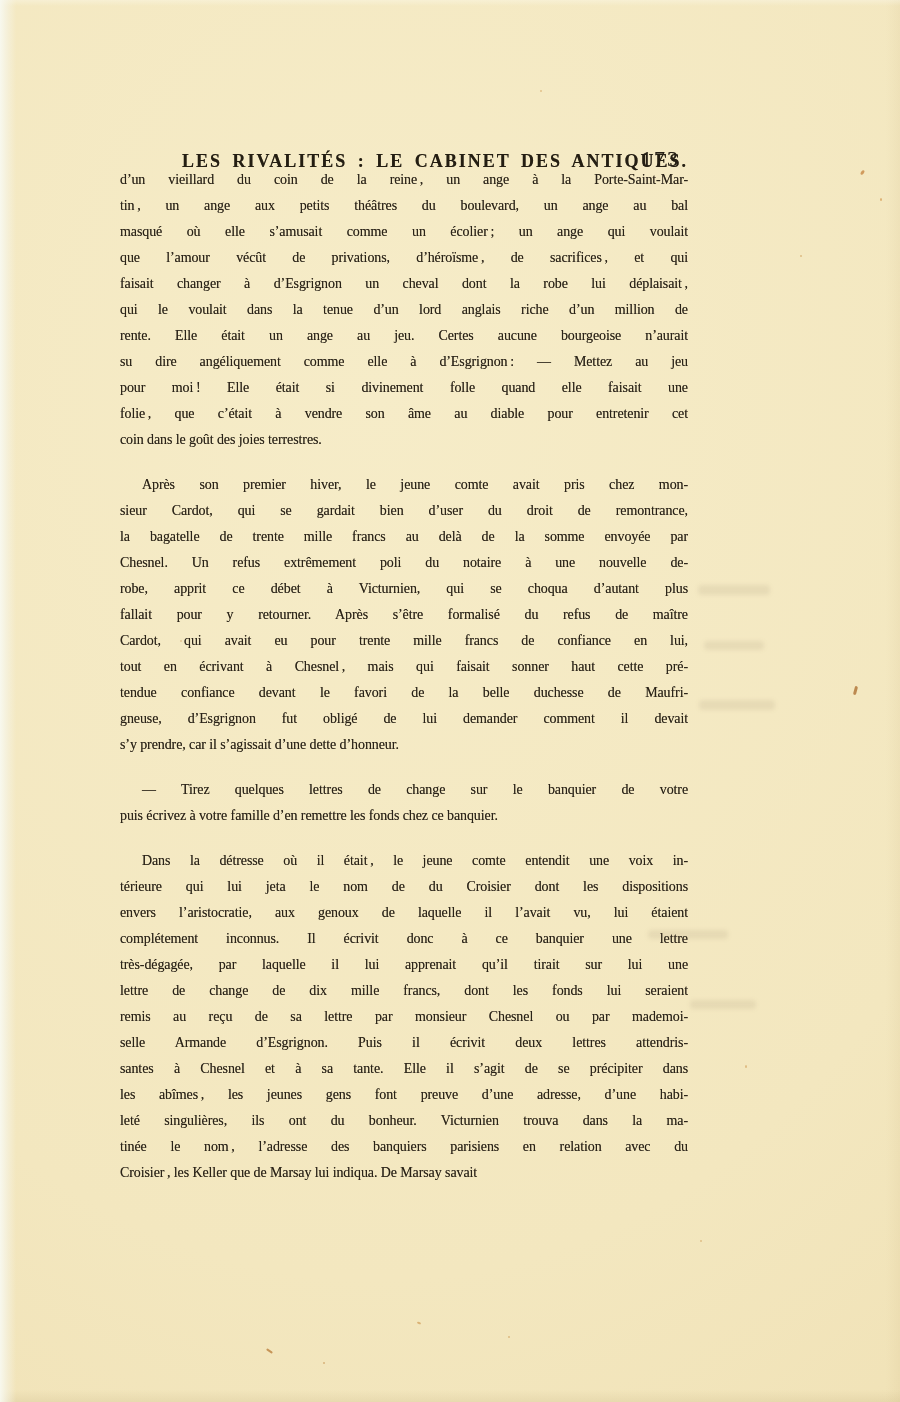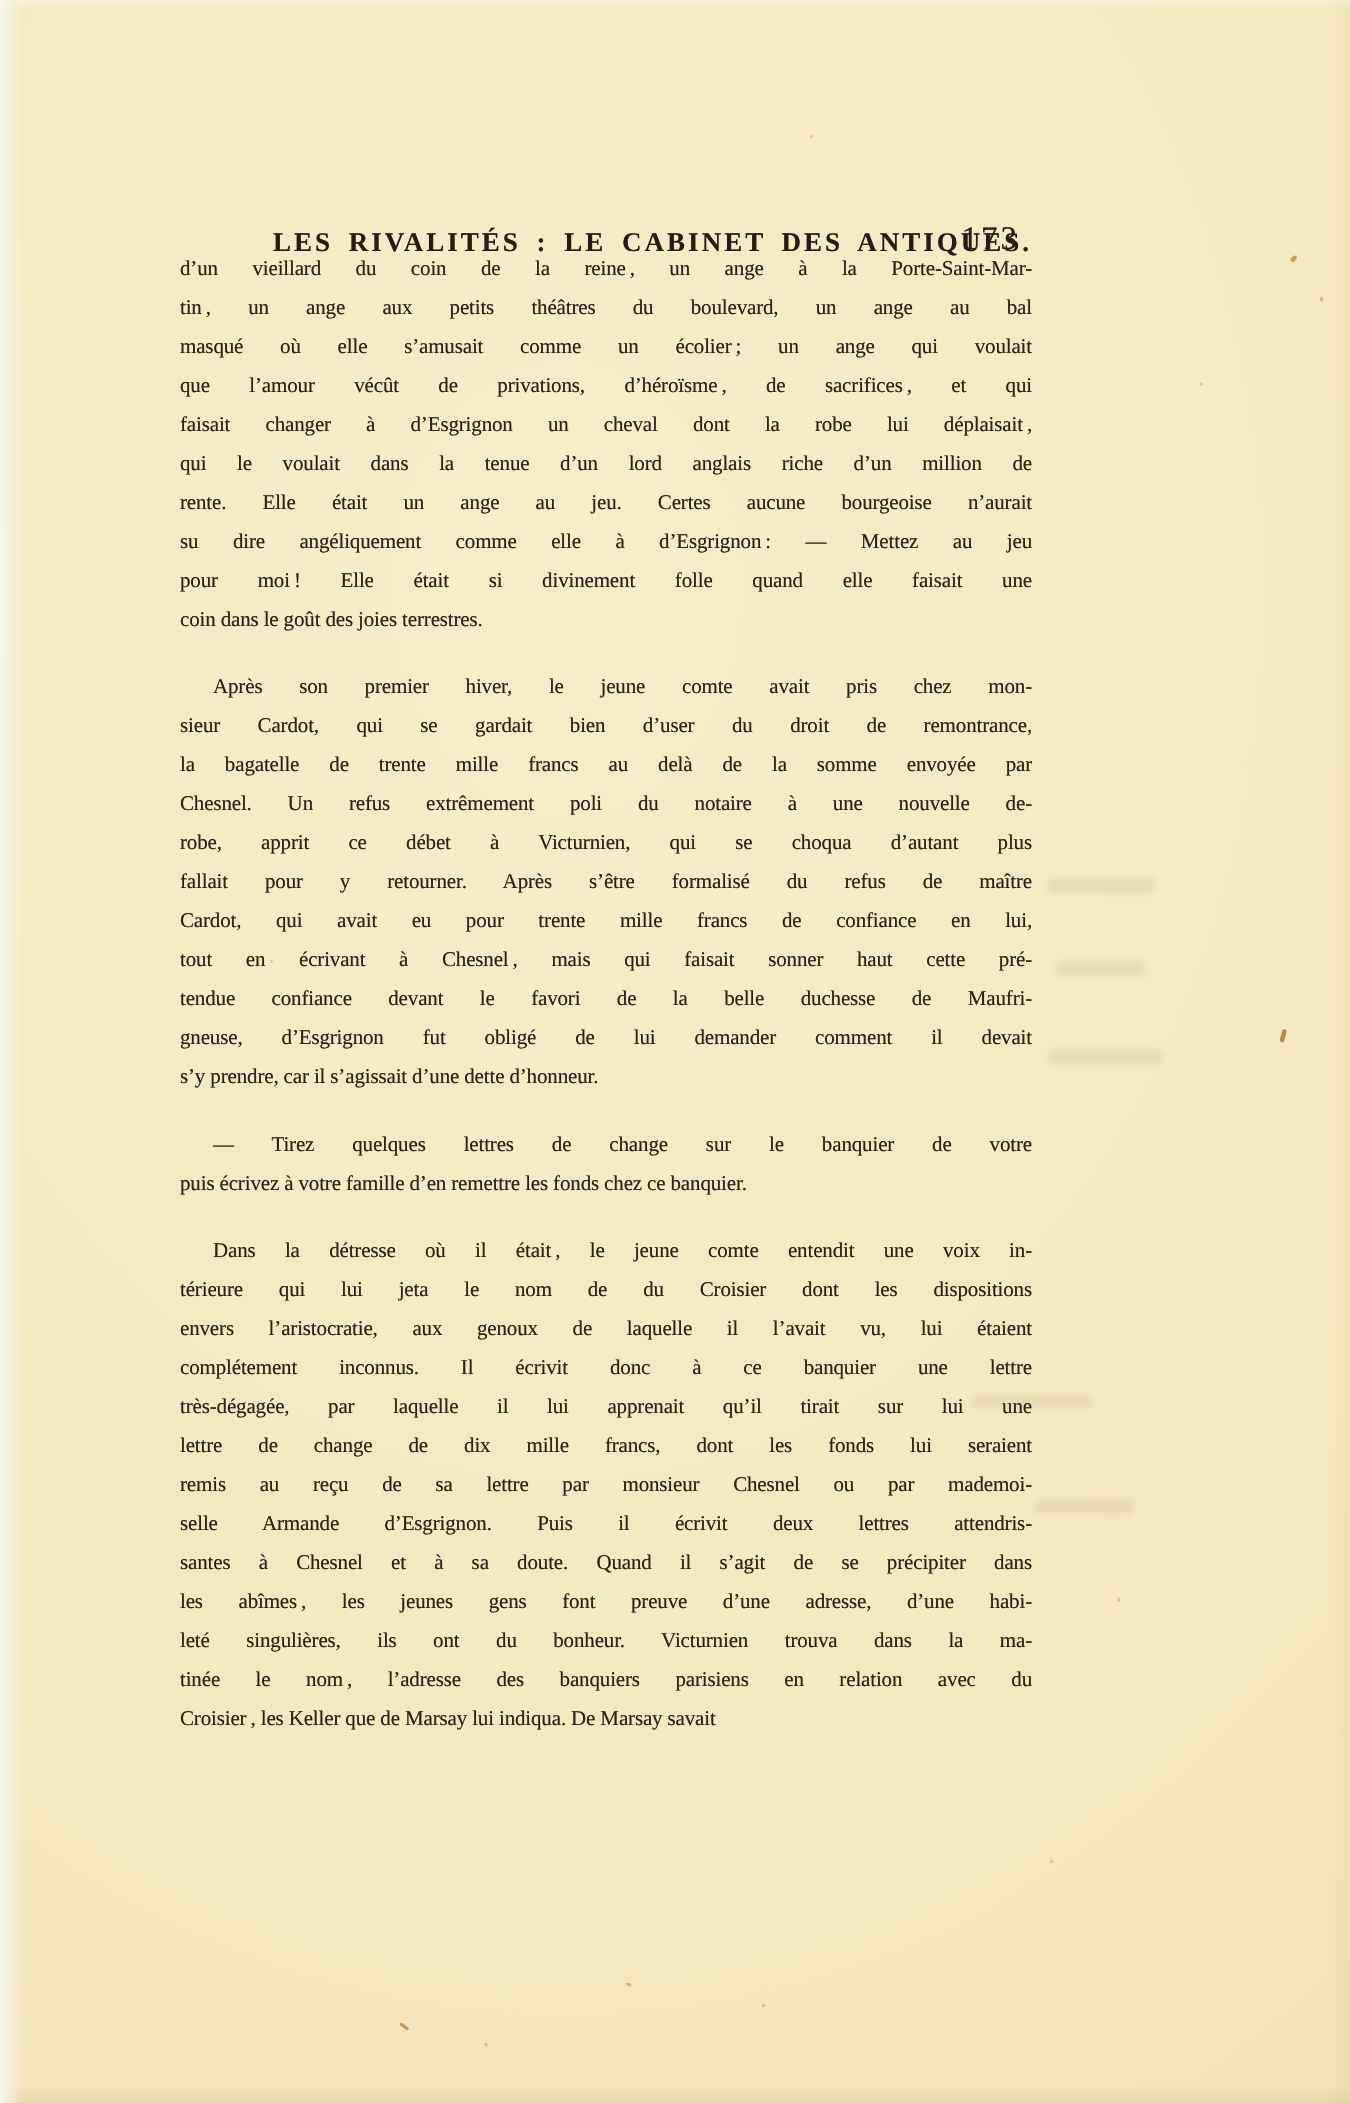--- a/index.html
+++ b/index.html
@@ -69,20 +69,21 @@
       <div class="paragraph">
         <div class="line">d’un vieillard du coin de la reine , un ange à la Porte-Saint-Mar-</div>
         <div class="line">tin , un ange aux petits théâtres du boulevard, un ange au bal</div>
         <div class="line">masqué où elle s’amusait comme un écolier ; un ange qui voulait</div>
         <div class="line">que l’amour vécût de privations, d’héroïsme , de sacrifices , et qui</div>
         <div class="line">faisait changer à d’Esgrignon un cheval dont la robe lui déplaisait ,</div>
         <div class="line">qui le voulait dans la tenue d’un lord anglais riche d’un million de</div>
         <div class="line">rente. Elle était un ange au jeu. Certes aucune bourgeoise n’aurait</div>
         <div class="line">su dire angéliquement comme elle à d’Esgrignon : — Mettez au jeu</div>
         <div class="line">pour moi ! Elle était si divinement folle quand elle faisait une</div>
+        <div class="line">folie , que c’était à vendre son âme au diable pour entretenir cet</div>
         <div class="line last">coin dans le goût des joies terrestres.</div>
       </div>
       <div class="paragraph">
         <div class="line first">Après son premier hiver, le jeune comte avait pris chez mon-</div>
         <div class="line">sieur Cardot, qui se gardait bien d’user du droit de remontrance,</div>
         <div class="line">la bagatelle de trente mille francs au delà de la somme envoyée par</div>
         <div class="line">Chesnel. Un refus extrêmement poli du notaire à une nouvelle de-</div>
         <div class="line">robe, apprit ce débet à Victurnien, qui se choqua d’autant plus</div>
         <div class="line">fallait pour y retourner. Après s’être formalisé du refus de maître</div>
         <div class="line">Cardot, qui avait eu pour trente mille francs de confiance en lui,</div>
@@ -97,21 +98,21 @@
       </div>
       <div class="paragraph">
         <div class="line first">Dans la détresse où il était , le jeune comte entendit une voix in-</div>
         <div class="line">térieure qui lui jeta le nom de du Croisier dont les dispositions</div>
         <div class="line">envers l’aristocratie, aux genoux de laquelle il l’avait vu, lui étaient</div>
         <div class="line">complétement inconnus. Il écrivit donc à ce banquier une lettre</div>
         <div class="line">très-dégagée, par laquelle il lui apprenait qu’il tirait sur lui une</div>
         <div class="line">lettre de change de dix mille francs, dont les fonds lui seraient</div>
         <div class="line">remis au reçu de sa lettre par monsieur Chesnel ou par mademoi-</div>
         <div class="line">selle Armande d’Esgrignon. Puis il écrivit deux lettres attendris-</div>
-        <div class="line">santes à Chesnel et à sa doute. Quand il s’agit de se précipiter dans</div>
+        <div class="line">santes à Chesnel et à sa tante. Elle il s’agit de se précipiter dans</div>
         <div class="line">les abîmes , les jeunes gens font preuve d’une adresse, d’une habi-</div>
         <div class="line">leté singulières, ils ont du bonheur. Victurnien trouva dans la ma-</div>
         <div class="line">tinée le nom , l’adresse des banquiers parisiens en relation avec du</div>
         <div class="line last">Croisier , les Keller que de Marsay lui indiqua. De Marsay savait</div>
       </div>
     </main>
 
 
   <div class="smudge" style="left:698px;top:585px;width:72px;height:10px;"></div>
   <div class="smudge" style="left:704px;top:641px;width:60px;height:9px;"></div>

